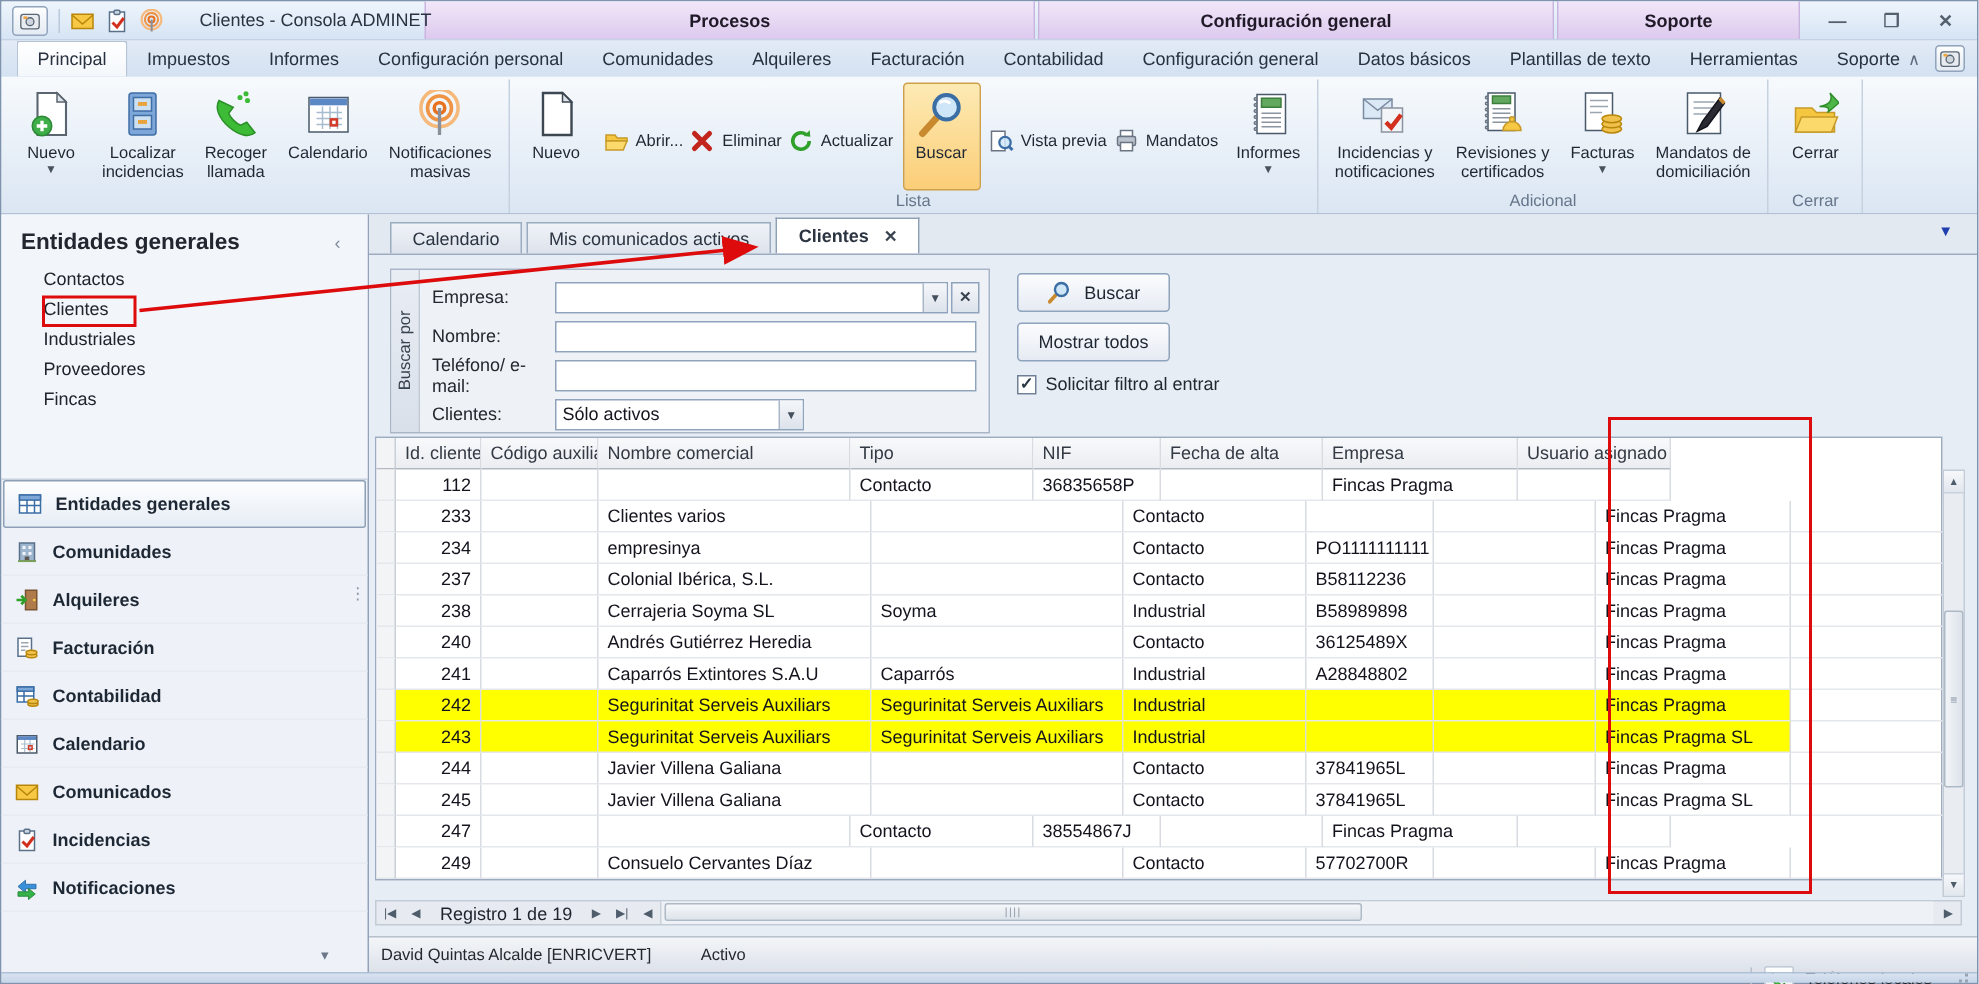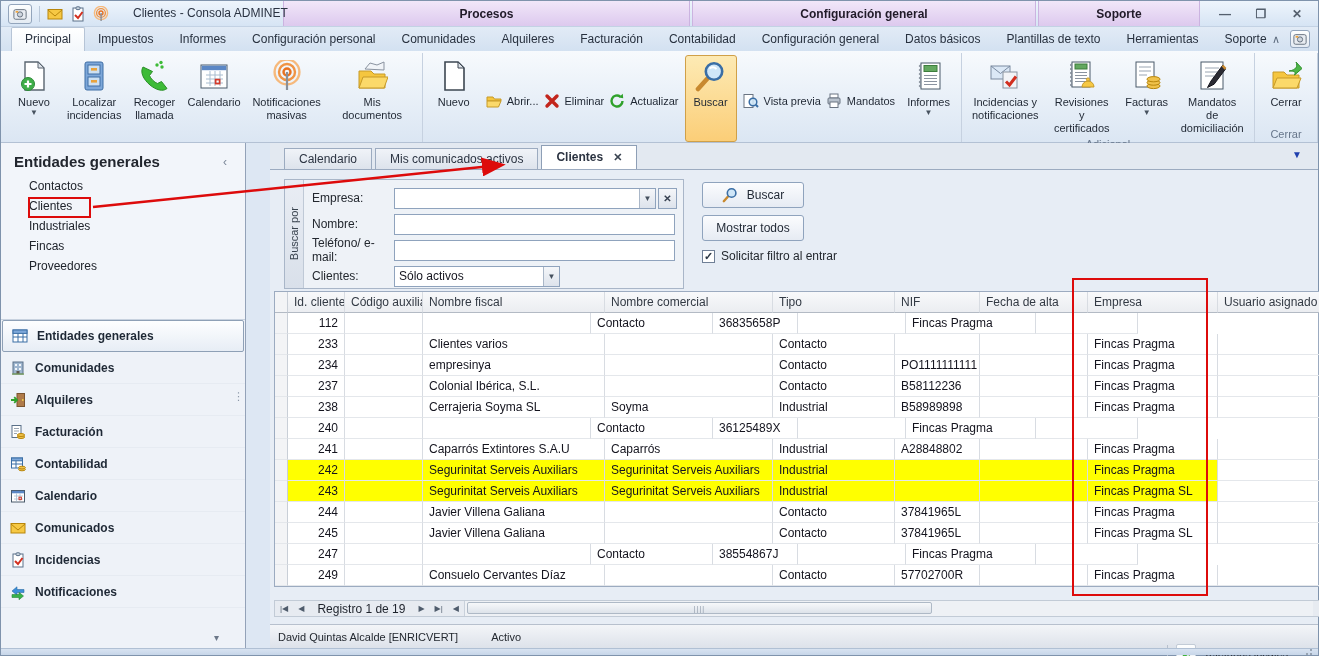--- a/index.html
+++ b/index.html
@@ -34,21 +34,21 @@
   .bigbtn .lbl{font-size:11px;text-align:center;white-space:pre-line;line-height:1.18;margin-top:3px;color:#1f2733;}
   .bigbtn .dd{font-size:8px;color:#47525f;line-height:6px;margin-top:1px;}
   .bigbtn.selected{background:linear-gradient(#fdeab4,#fbce78);border-color:#d0a048;}
   .smallstack{display:flex;flex-direction:row;justify-content:flex-start;gap:5px;padding:5px 4px 0 4px;}
   .smallbtn{display:flex;align-items:center;gap:5px;font-size:11px;color:#1f2733;white-space:nowrap;cursor:default;}
   .ic{display:inline-flex;align-items:center;justify-content:center;}
   .ic svg{display:block;}
   .ic32{width:34px;height:34px;} .ic16{width:16px;height:16px;} .ic14{width:14px;height:14px;}
 
   
-  .mainrow{flex:1;display:flex;min-height:0;gap:24px;}
+  .mainrow{flex:1;display:flex;min-height:0;}
   .sidebar{width:245px;flex:none;background:#eef2f8;border-right:1px solid #93a2b8;display:flex;flex-direction:column;position:relative;}
   .explorer{height:176px;background:#f2f5fa;padding-top:8px;}
   .explorer-head{display:flex;align-items:center;justify-content:space-between;padding:2px 18px 6px 13px;}
   .explorer-title{font-size:15px;font-weight:bold;color:#22262e;}
   .collapse{color:#7c8899;font-size:12px;}
   .explorer-item{height:20px;line-height:20px;padding-left:28px;font-size:12px;color:#20242c;cursor:default;}
   .navpanel{flex:none;border-top:1px solid #c8d2df;}
   .navitem{height:32px;display:flex;align-items:center;gap:9px;padding-left:9px;font-weight:bold;font-size:12px;color:#1e2835;border-bottom:1px solid #e6ebf2;cursor:default;}
   .navitem.selected{background:linear-gradient(#fdfeff,#e7edf5);border:1px solid #8ea0b6;border-radius:2px;margin:0 1px;}
   .sidebar-foot{margin-top:auto;height:22px;display:flex;align-items:center;justify-content:flex-end;padding-right:26px;color:#6c7889;font-size:10px;}
@@ -255,30 +255,20 @@
               <svg viewBox="0 0 32 32" width="32" height="32">
                 <circle cx="16" cy="12" r="3.5" fill="none" stroke="#e8711f" stroke-width="2.4"></circle>
                 <circle cx="16" cy="12" r="8" fill="none" stroke="#ef9445" stroke-width="2.4"></circle>
                 <circle cx="16" cy="12" r="12.4" fill="none" stroke="#f6b97c" stroke-width="2.4"></circle>
                 <rect x="14.9" y="12" width="2.2" height="18" fill="#8a9099"></rect>
               </svg>
             </span>
             <span class="lbl">Notificaciones
 masivas</span>
           </div>
-          <div class="bigbtn">
-            <span class="ic ic32">
-              <svg viewBox="0 0 32 32" width="32" height="32">
-                <path d="M9 9 l5 -6 l7 2 l7 -3 v8 z" fill="#f1f4f8" stroke="#8a93a0"></path>
-                <path d="M3 11 h12 l3 3 h11 v14 h-26 z" fill="#f5c63f" stroke="#c79a28"></path>
-                <path d="M3 28 l4 -11 h25 l-4 11 z" fill="#fbd96a" stroke="#c79a28"></path>
-              </svg>
-            </span>
-            <span class="lbl">Mis documentos</span>
-          </div>
         </div>
         <div class="rgroup-label"></div>
       </div>
       <div class="rgroup">
         <div class="rgroup-content">
           <div class="bigbtn">
             <span class="ic ic32">
               <svg viewBox="0 0 32 32" width="32" height="32">
                 <path d="M7 2 h13 l6 6 v22 h-19 z" fill="#fff" stroke="#3d4752" stroke-width="1.6"></path>
                 <path d="M20 2 l6 6 h-6 z" fill="#dfe4ea" stroke="#3d4752"></path>
@@ -352,20 +342,21 @@
                 <rect x="8" y="3" width="19" height="26" fill="#fff" stroke="#4a5a6a"></rect>
                 <rect x="11" y="5.5" width="13" height="6" fill="#63a85f" stroke="#3d7d3d"></rect>
                 <path d="M11 15.5 h13 M11 18.5 h13 M11 21.5 h13 M11 24.5 h13" stroke="#8a93a0"></path>
                 <path d="M8 5 c-2.4 0 -2.4 2 0 2 M8 9 c-2.4 0 -2.4 2 0 2 M8 13 c-2.4 0 -2.4 2 0 2 M8 17 c-2.4 0 -2.4 2 0 2 M8 21 c-2.4 0 -2.4 2 0 2 M8 25 c-2.4 0 -2.4 2 0 2" stroke="#6a7482" fill="none"></path>
               </svg>
             </span>
             <span class="lbl">Informes</span>
             <span class="dd">▼</span>
           </div>
         </div>
+        <div class="rgroup-label">Lista</div>
       </div>
       <div class="rgroup">
         <div class="rgroup-content">
           <div class="bigbtn">
             <span class="ic ic32">
               <svg viewBox="0 0 32 32" width="32" height="32">
                 <rect x="2" y="6" width="19" height="13" fill="#dbe8f6" stroke="#7a8aa0"></rect>
                 <path d="M2 6 l9.5 7.5 L21 6" fill="none" stroke="#7a8aa0"></path>
                 <rect x="14" y="12" width="14" height="16" fill="#f2f4f7" stroke="#8a93a0"></rect>
                 <path d="M17 21.5 l3.5 3.5 l6.5 -8.5" stroke="#d22f1f" stroke-width="3" fill="none"></path>
@@ -440,22 +431,22 @@
     <div class="sidebar">
       <div class="explorer">
         <div class="explorer-head">
           <span class="explorer-title">Entidades generales</span>
           <span class="collapse">‹</span>
         </div>
         <div id="explorerItems">
             <div class="explorer-item">Contactos</div>
             <div class="explorer-item">Clientes</div>
             <div class="explorer-item">Industriales</div>
+            <div class="explorer-item">Proveedores</div>
             <div class="explorer-item">Fincas</div>
-            <div class="explorer-item">Proveedores</div>
           </div>
       </div>
       <div class="navpanel" id="navItems">
           <div class="navitem selected">
             <span class="ic ic16">
               <svg viewBox="0 0 16 16" width="16" height="16">
                 <rect x="1" y="2" width="14" height="12" fill="#fff" stroke="#3a6ea5"></rect>
                 <rect x="1" y="2" width="14" height="3.4" fill="#7da7d9" stroke="#3a6ea5"></rect>
                 <path d="M1 9 h14 M6 5.4 v8.6 M11 5.4 v8.6" stroke="#3a6ea5"></path>
               </svg>
@@ -626,21 +617,20 @@
             <span class="chk">✓</span>
             <span class="chklabel">Solicitar filtro al entrar</span>
           </div>
         </div>
 
         <div class="grid" id="dataGrid">
             <div class="gr gh">
               <span class="gc ind" style="width:13px"></span>
               <span class="gc" style="width:57px">Id. cliente</span>
               <span class="gc" style="width:78px">Código auxiliar</span>
-              <span class="gc" style="width:182px">Nombre fiscal</span>
               <span class="gc" style="width:168px">Nombre comercial</span>
               <span class="gc" style="width:122px">Tipo</span>
               <span class="gc" style="width:85px">NIF</span>
               <span class="gc" style="width:108px">Fecha de alta</span>
               <span class="gc" style="width:130px">Empresa</span>
               <span class="gc" style="width:102px">Usuario asignado</span>
             </div>
             <div class="gr">
               <span class="gc ind" style="width:13px"></span>
               <span class="gc num" style="width:57px">112</span>
@@ -697,20 +687,21 @@
               <span class="gc" style="width:122px">Industrial</span>
               <span class="gc" style="width:85px">B58989898</span>
               <span class="gc" style="width:108px"></span>
               <span class="gc" style="width:130px">Fincas Pragma</span>
               <span class="gc" style="width:102px"></span>
             </div>
             <div class="gr">
               <span class="gc ind" style="width:13px"></span>
               <span class="gc num" style="width:57px">240</span>
               <span class="gc" style="width:78px"></span>
+              <span class="gc" style="width:182px">Andrés Gutiérrez Heredia</span>
               <span class="gc" style="width:168px"></span>
               <span class="gc" style="width:122px">Contacto</span>
               <span class="gc" style="width:85px">36125489X</span>
               <span class="gc" style="width:108px"></span>
               <span class="gc" style="width:130px">Fincas Pragma</span>
               <span class="gc" style="width:102px"></span>
             </div>
             <div class="gr">
               <span class="gc ind" style="width:13px"></span>
               <span class="gc num" style="width:57px">241</span>

